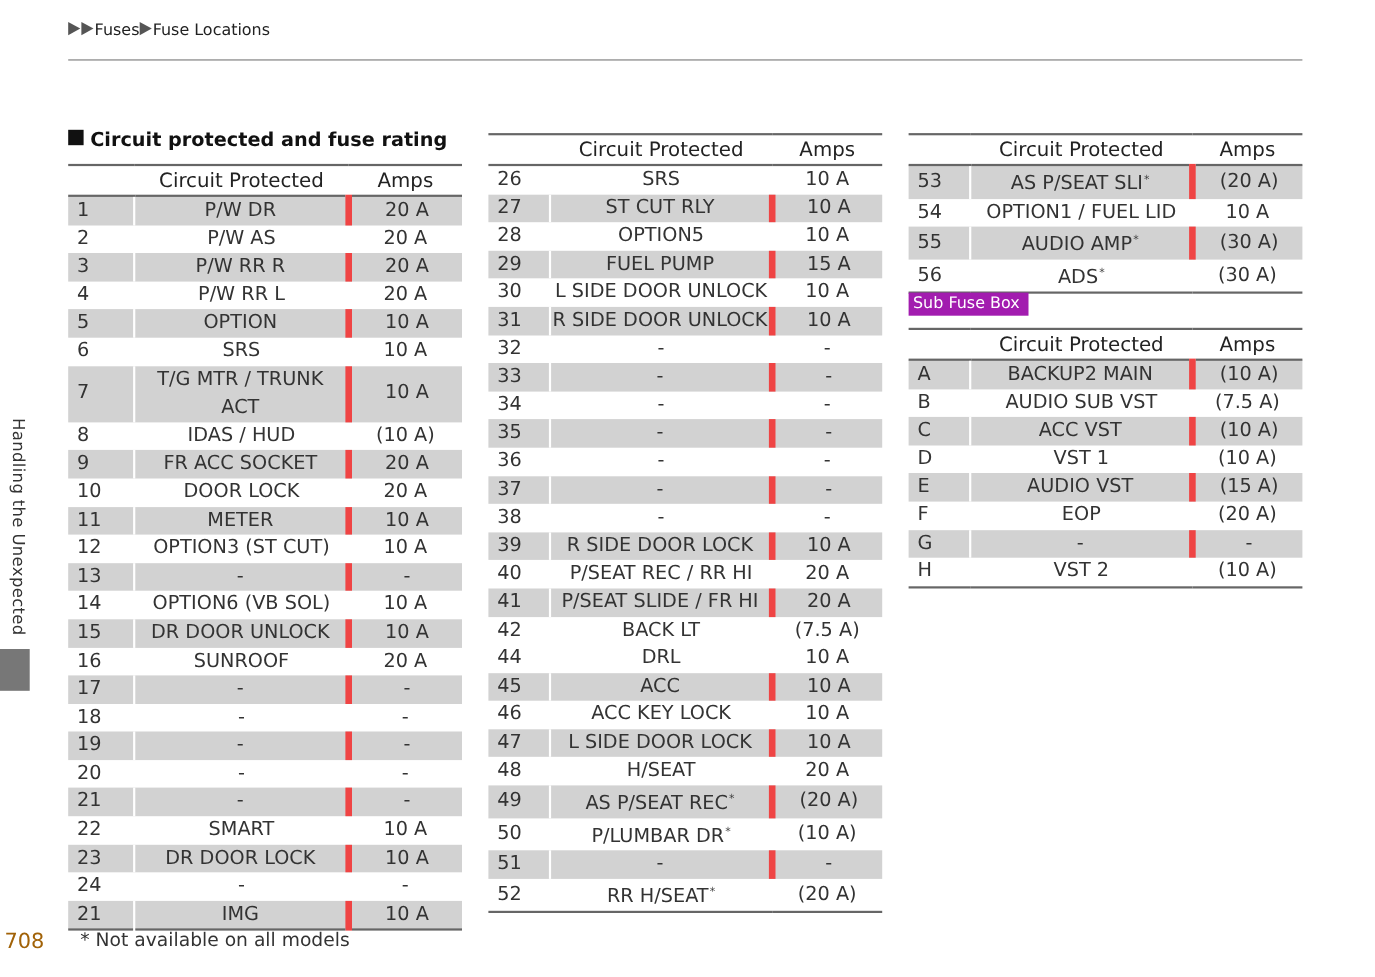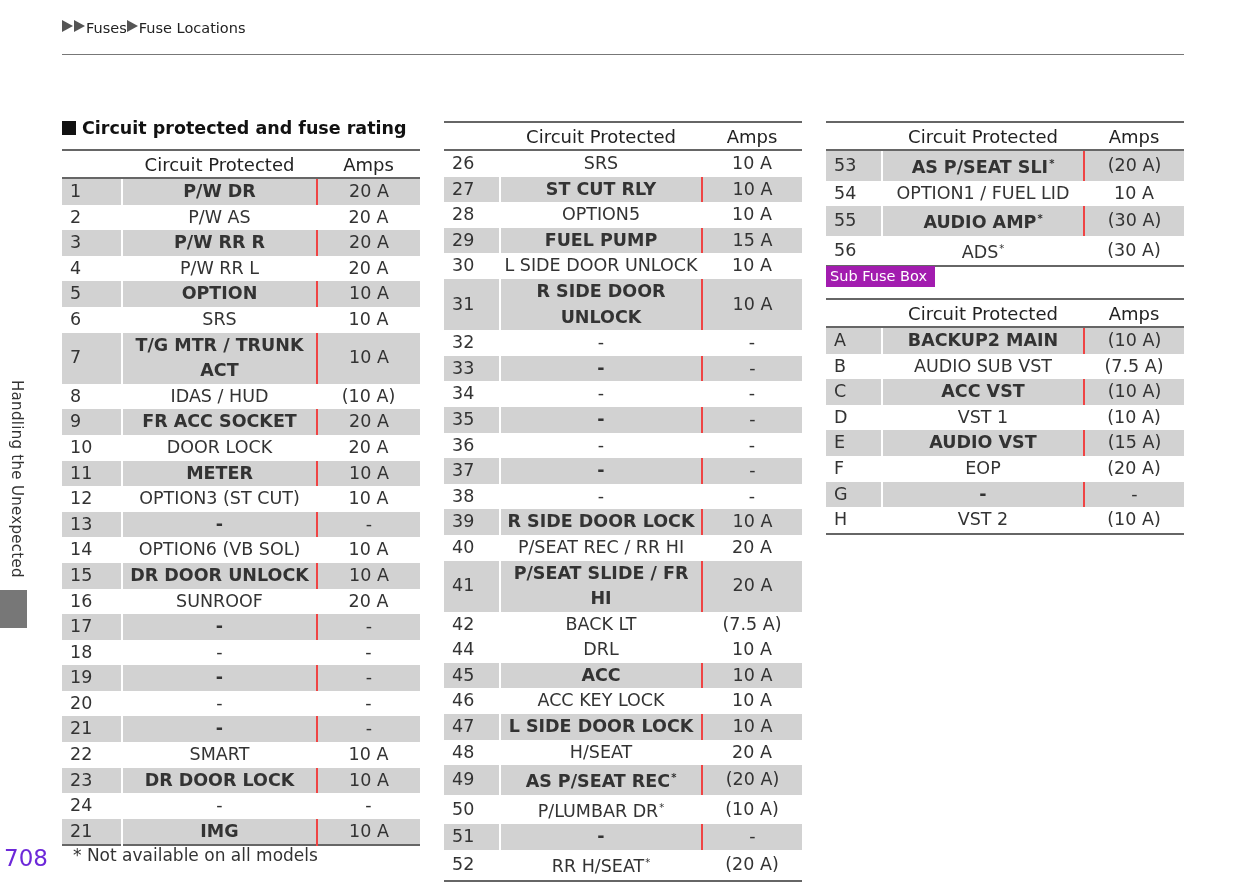--- a/index.html
+++ b/index.html
@@ -13,39 +13,39 @@
     }
     .breadcrumb .tri {
       display: inline-block; width: 0; height: 0;
       border-top: 6px solid transparent; border-bottom: 6px solid transparent;
       border-left: 11px solid #555; margin-right: 1px;
     }
     .top-rule { position: absolute; left: 62px; top: 54px; width: 1122px; height: 1px; background: #777; }
 
     .section-title {
       position: absolute; left: 62px; top: 118px; font-size: 17.5px; font-weight: bold; color: #111;
-      display: flex; align-items: center;
+      display: flex; align-items: flex-start;
     }
     .section-title .sq { display: inline-block; width: 14px; height: 14px; background: #111; margin-right: 6px; }
 
     table.fuse {
       position: absolute; border-collapse: collapse; font-size: 17.5px; color: #333;
       border-top: 2px solid #666; border-bottom: 2px solid #666;
     }
     table.fuse th {
       font-weight: normal; color: #222; height: 26px; padding: 0; border-bottom: 2px solid #666;
       font-size: 18px;
     }
     table.fuse td { height: 25.6px; padding: 0; line-height: 25.6px; }
     table.fuse tr.shaded td { background: #d2d2d2; }
     table.fuse td.num { text-align: left; padding-left: 8px; }
     table.fuse td.circ { text-align: center; }
     table.fuse td.amp { text-align: center; }
     table.fuse tr.shaded td.num { border-right: 2px solid #fff; }
-    table.fuse tr.shaded td.circ { border-right: 2px solid #ef4444; font-weight: bold; }
+    table.fuse tr.shaded td.circ { border-right: 6px solid #ef4444; }
 
     #t1 { left: 62px; top: 149px; width: 358px; }
     #t1 col.c1 { width: 60px; } #t1 col.c2 { width: 195px; } #t1 col.c3 { width: 103px; }
     #t2 { left: 444px; top: 121px; width: 358px; }
     #t2 col.c1 { width: 56px; } #t2 col.c2 { width: 202px; } #t2 col.c3 { width: 100px; }
     #t3 { left: 826px; top: 121px; width: 358px; }
     #t3 col.c1 { width: 56px; } #t3 col.c2 { width: 202px; } #t3 col.c3 { width: 100px; }
     #t4 { left: 826px; top: 298px; width: 358px; }
     #t4 col.c1 { width: 56px; } #t4 col.c2 { width: 202px; } #t4 col.c3 { width: 100px; }
 
@@ -55,21 +55,21 @@
       position: absolute; left: 826px; top: 266px; background: #a21caf; color: #fff;
       font-size: 14.5px; padding: 1px 8px 2px 4px; line-height: 18px;
     }
 
     .side-tab-text {
       position: absolute; left: 4px; top: 380px; width: 22px; height: 210px;
       writing-mode: vertical-rl; font-size: 15px; color: #333; letter-spacing: 0.3px;
     }
     .side-tab-block { position: absolute; left: 0px; top: 590px; width: 27px; height: 38px; background: #777; }
 
-    .page-number { position: absolute; left: 4px; top: 845px; font-size: 23px; color: #6d28d9; }
+    .page-number { position: absolute; left: 4px; top: 845px; font-size: 19px; color: #a16207; }
     .footnote { position: absolute; left: 73px; top: 845px; font-size: 17px; color: #333; }
   </style>
 </head>
 <body>
 
 <div class="breadcrumb">
   <span class="tri"></span>
   <span class="tri"></span>
   <span>Fuses</span>
   <span class="tri"></span>

